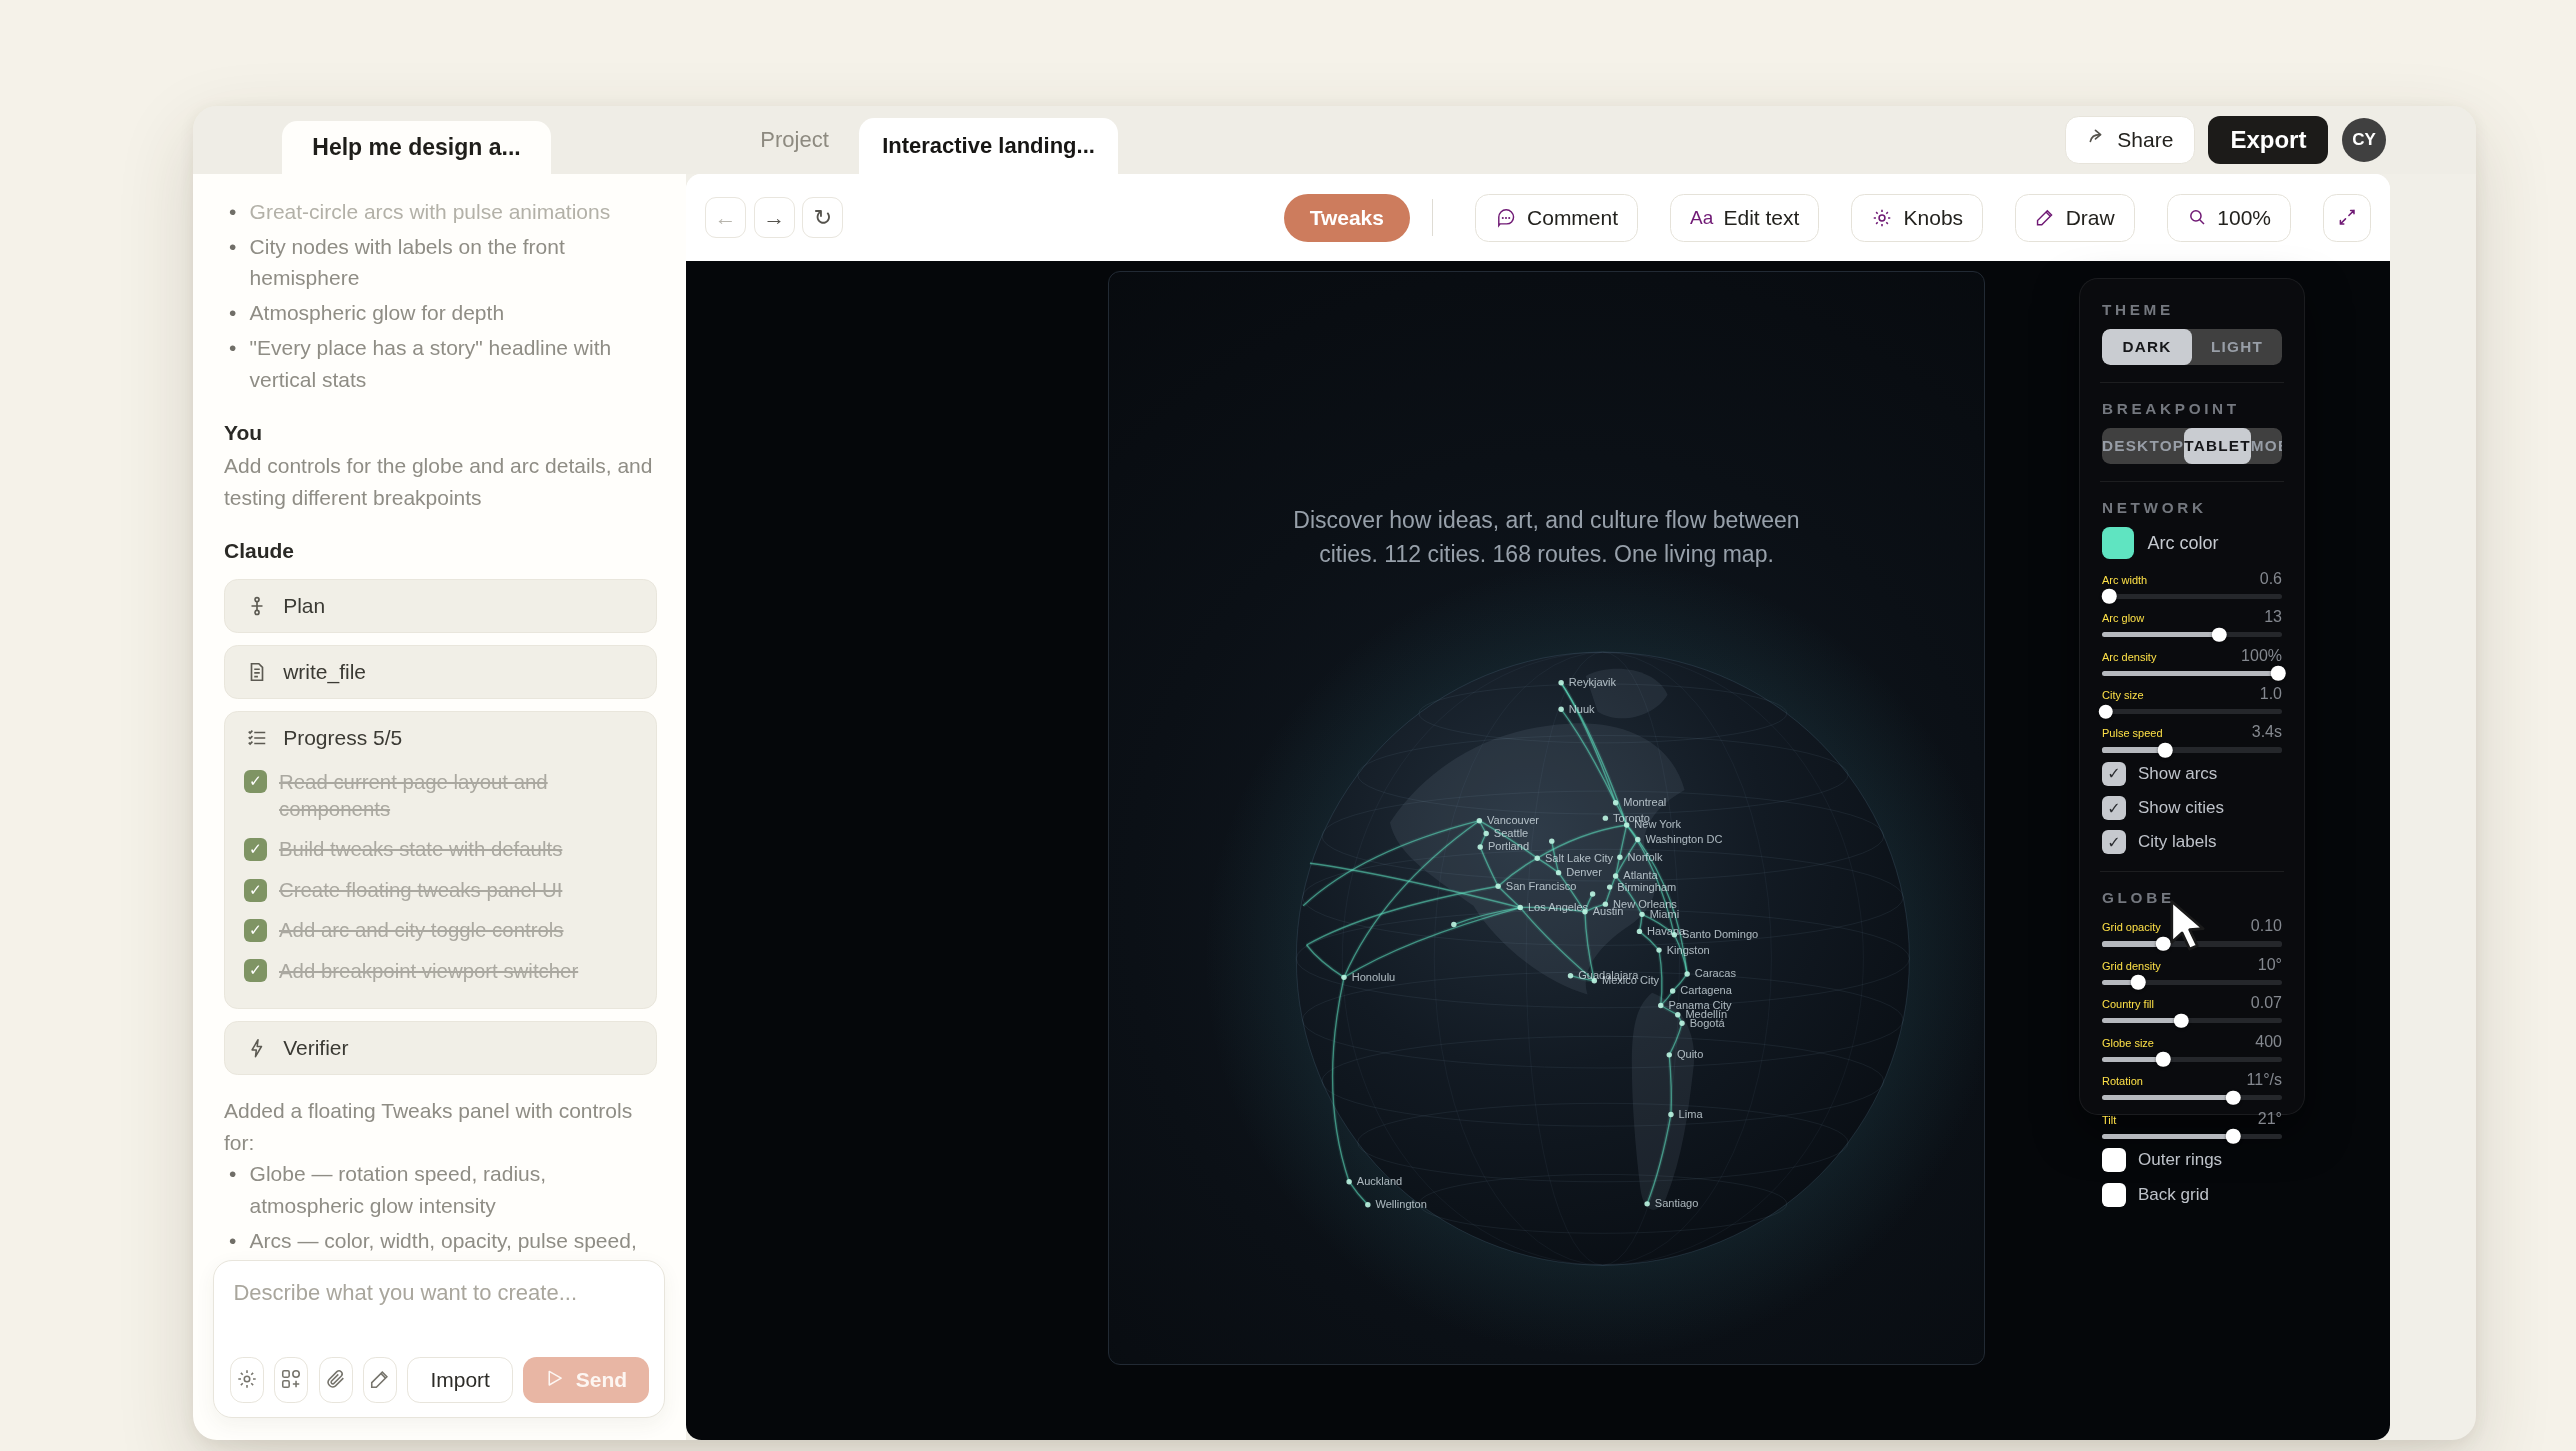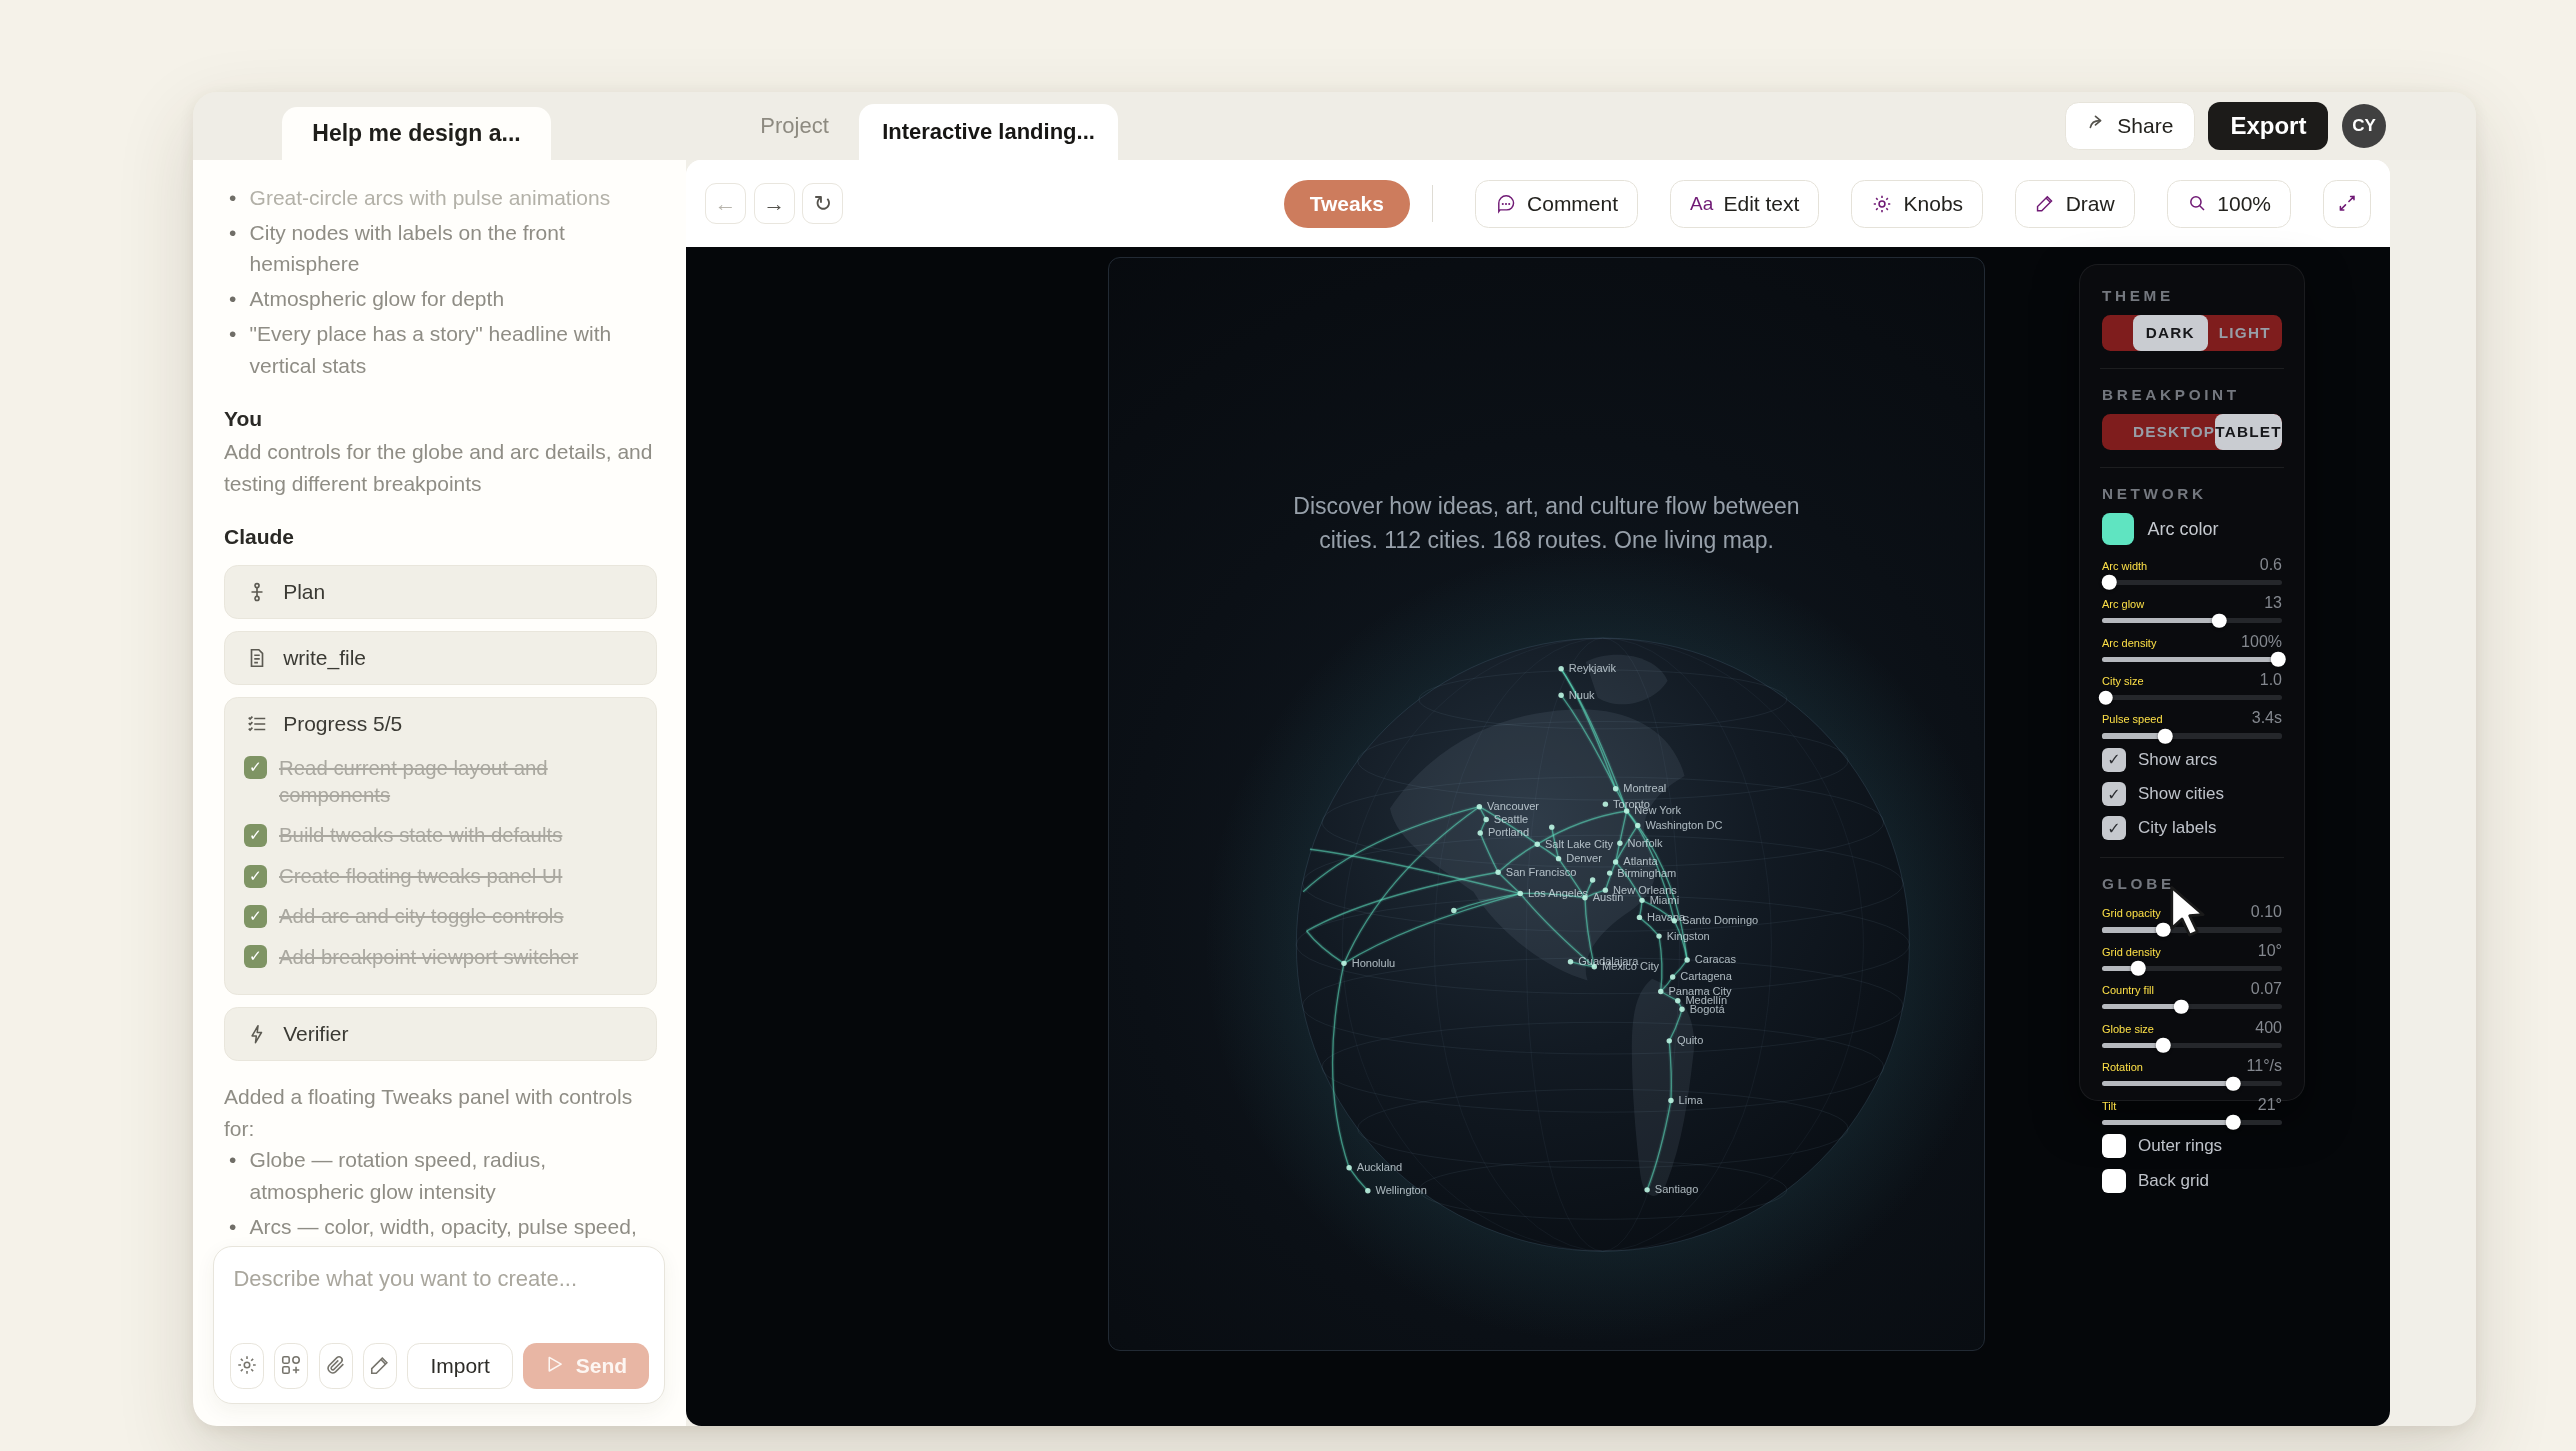--- a/index.html
+++ b/index.html
@@ -1,20 +1,20 @@
 <!DOCTYPE html>
 <html style="font-size:13.6px"><head>
 <meta charset="utf-8">
 <style>
   * { margin:0; padding:0; box-sizing:border-box; }
   html,body { width:2576px; height:1452px; overflow:hidden; }
   body { background:#f5f2e9; font-family:"Liberation Sans","DejaVu Sans",sans-serif; position:relative; }
 
   
-  .window { position:absolute; left:193px; top:92px; width:2283px; height:1334px;
+  .window { position:absolute; left:193px; top:106px; width:2283px; height:1334px;
     background:#f1efe8; border-radius:24px; box-shadow:0 29px 77px rgba(60,50,30,.16), 0 3.4px 15.3px rgba(60,50,30,.08); overflow:hidden; }
 
   
   .topbar { position:absolute; left:0; top:0; width:100%; height:68px; background:#efede6; }
   .chat-tab { position:absolute; left:89px; top:15.3px; width:269px; height:53px; background:#fffefb;
     border-radius:15.3px 15.3px 0 0; display:flex; align-items:center; justify-content:center;
     font-size:23px; font-weight:700; color:#1f1e1a; }
   .project-tab { position:absolute; left:552px; top:0; height:68px; display:flex; align-items:center;
     font-size:22px; color:#8d8a80; padding:0 15.3px; }
   .file-tab { position:absolute; left:666px; top:12px; width:259px; height:56px; background:#ffffff;
@@ -87,21 +87,21 @@
   .headline .accent { font-style:normal; }
   .subtitle { position:absolute; left:0; top:232px; width:100%; text-align:center;
     font-size:23px; line-height:1.45; color:#97a0aa; }
   .globe-svg { position:absolute; left:0; top:0; }
 
   
   .tweaks { position:absolute; left:1393px; top:17px; width:226px; height:837px; background:#0a0b0e;
     border:0.9px solid rgba(255,255,255,.07); border-radius:19px; padding:22px 22px 17px;
     color:#c2c6cd; box-shadow:0 17px 43px rgba(0,0,0,.5); }
   .sec-label { font-size:15.3px; font-weight:700; letter-spacing:.24em; color:#74787f; margin-bottom:10.2px; }
-  .seg { display:flex; background:#7f1d1d; border-radius:8.5px; overflow:hidden; height:36px; margin-bottom:11px;padding-left:31px; }
+  .seg { display:flex; background:#404040; border-radius:8.5px; overflow:hidden; height:36px; margin-bottom:11px; }
   .seg span { flex:1; display:flex; align-items:center; justify-content:center; font-size:15.3px;
     letter-spacing:.08em; font-weight:700; color:#989ea7; }
   .seg span.active { background:#c9ccd1; color:#16171a; border-radius:7.7px; }
   .hdiv { height:0.9px; background:rgba(255,255,255,.08); margin:17px -1.7px 17px; }
   .arc-color { display:flex; align-items:center; gap:13.6px; margin:1.7px 0 10.2px; font-size:18px; color:#c5c9cf; }
   .swatch { width:32px; height:32px; border-radius:7.7px; }
   .slider { margin-bottom:9.4px; }
   .slider .srow { display:flex; justify-content:space-between; align-items:baseline; margin-bottom:6px; }
   .slider .slabel { font-size:11px; color:#fde047; }
   .slider .svalue { font-size:16px; color:#84888f; }

